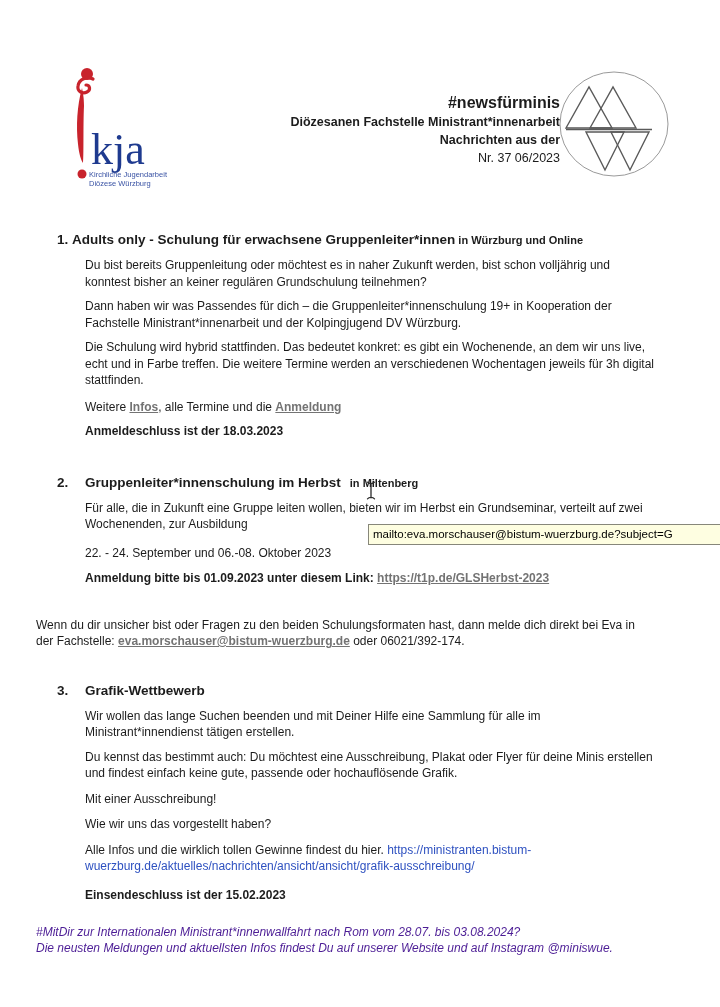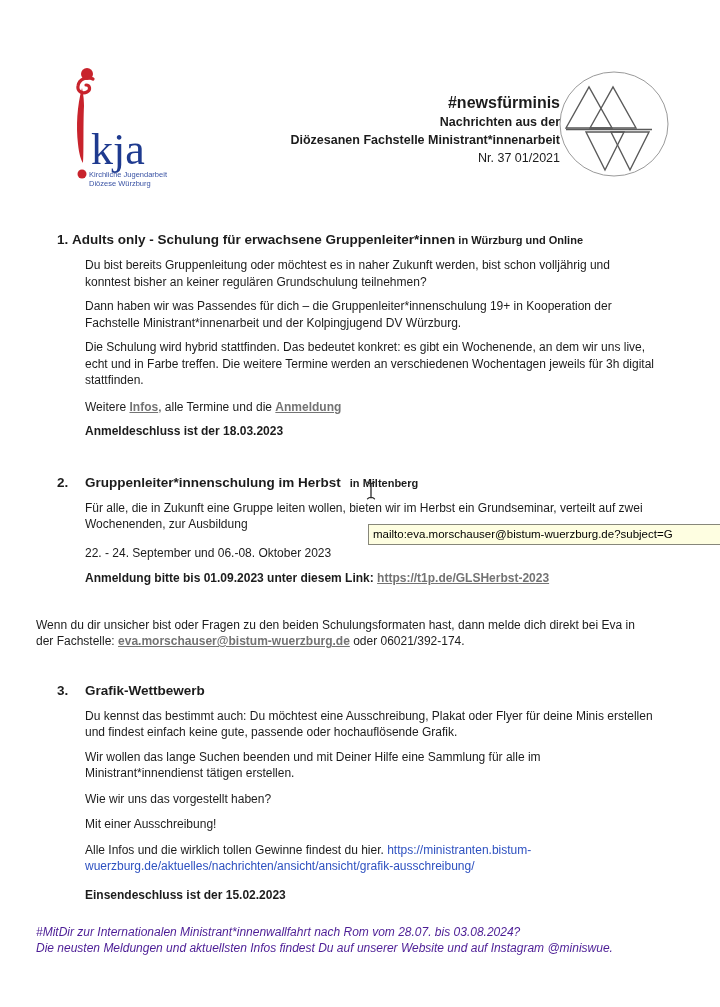--- a/index.html
+++ b/index.html
@@ -64,23 +64,23 @@
         <text x="34" y="98" font-family="Liberation Serif, serif" font-size="44" fill="#1e3a8f">kja</text>
       </svg>
       <div class="kja-orgtext">
         <div>Kirchliche Jugendarbeit</div>
         <div>Diözese Würzburg</div>
       </div>
     </div>
 
     <div class="title-block">
       <div class="title-main">#newsfürminis</div>
+      <div class="title-sub">Diözesanen Fachstelle Ministrant*innenarbeit</div>
       <div class="title-sub">Nachrichten aus der</div>
-      <div class="title-sub">Diözesanen Fachstelle Ministrant*innenarbeit</div>
-      <div class="title-issue">Nr. 37   01/2021</div>
+      <div class="title-issue">Nr. 37   06/2023</div>
     </div>
 
     <div class="mw-logo">
       <svg width="116" height="120" viewBox="0 0 116 120">
         <ellipse cx="58" cy="58" rx="54" ry="52" fill="none" stroke="#9a9a9a" stroke-width="1"></ellipse>
 
         <path d="M10,62 L33,21 L56,62 Z" fill="none" stroke="#5a5a5a" stroke-width="1.4"></path>
         <path d="M34,62 L57,21 L80,62 Z" fill="none" stroke="#5a5a5a" stroke-width="1.4"></path>
 
         <line x1="10" y1="63.5" x2="96" y2="63.5" stroke="#5a5a5a" stroke-width="1.4"></line>
@@ -111,24 +111,24 @@
     <span>Anmeldung bitte bis 01.09.2023 unter diesem Link: </span><a class="link-bold">https://t1p.de/GLSHerbst-2023</a>
   </div>
 
   <div class="para" style="margin-top:30px;margin-left:36px;width:600px;">
     <span>Wenn du dir unsicher bist oder Fragen zu den beiden Schulungsformaten hast, dann melde dich direkt bei Eva in der Fachstelle: </span><a class="link-bold">eva.morschauser@bistum-wuerzburg.de</a><span> oder 06021/392-174.</span>
   </div>
 
   <div class="sec-heading" style="margin-top:32px;">
     <span class="sec-num wide">3.</span><span>Grafik-Wettbewerb</span>
   </div>
+  <div class="para mt8">Wir wollen das lange Suchen beenden und mit Deiner Hilfe eine Sammlung für alle im Ministrant*innendienst tätigen erstellen.</div>
   <div class="para mt8">Du kennst das bestimmt auch: Du möchtest eine Ausschreibung, Plakat oder Flyer für deine Minis erstellen und findest einfach keine gute, passende oder hochauflösende Grafik.</div>
-  <div class="para mt8">Wir wollen das lange Suchen beenden und mit Deiner Hilfe eine Sammlung für alle im Ministrant*innendienst tätigen erstellen.</div>
+  <div class="para mt9">Mit einer Ausschreibung!</div>
   <div class="para mt9">Wie wir uns das vorgestellt haben?</div>
-  <div class="para mt9">Mit einer Ausschreibung!</div>
   <div class="para mt9">
     <span>Alle Infos und die wirklich tollen Gewinne findest du hier. </span><a class="link-plain">https://ministranten.bistum-wuerzburg.de/aktuelles/nachrichten/ansicht/ansicht/grafik-ausschreibung/</a>
   </div>
   <div class="para mt12 bold">Einsendeschluss ist der 15.02.2023</div>
 
   <div class="footer">
     <div>#MitDir zur Internationalen Ministrant*innenwallfahrt nach Rom vom 28.07. bis 03.08.2024?</div>
     <div>Die neusten Meldungen und aktuellsten Infos findest Du auf unserer Website und auf Instagram @miniswue.</div>
   </div>
 

